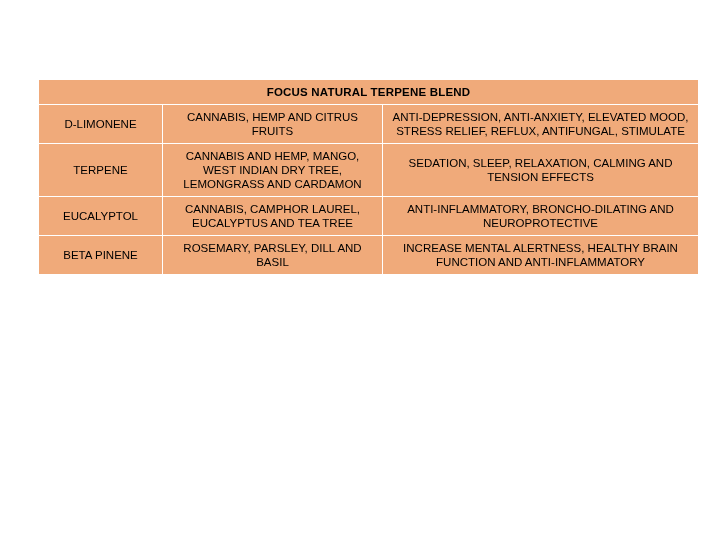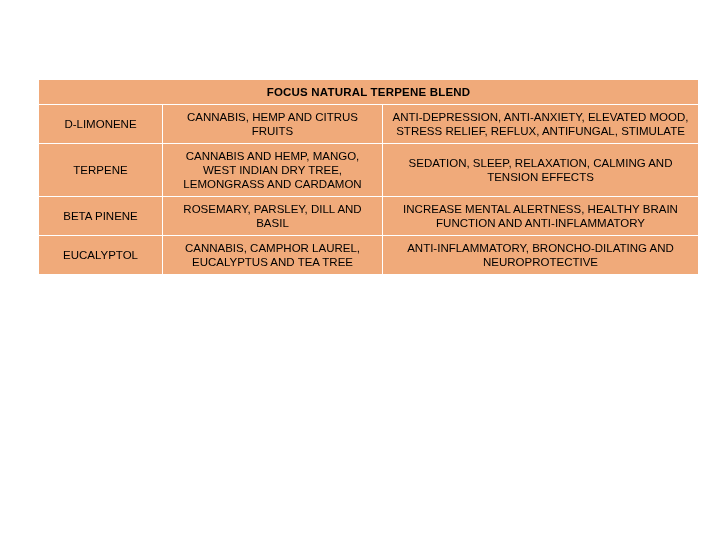--- a/index.html
+++ b/index.html
@@ -79,25 +79,25 @@
           <td class="body-cell">D-LIMONENE</td>
           <td class="body-cell">CANNABIS, HEMP AND CITRUS FRUITS</td>
           <td class="body-cell">ANTI-DEPRESSION, ANTI-ANXIETY, ELEVATED MOOD, STRESS RELIEF, REFLUX, ANTIFUNGAL, STIMULATE</td>
         </tr>
         <tr>
           <td class="body-cell">TERPENE</td>
           <td class="body-cell">CANNABIS AND HEMP, MANGO, WEST INDIAN DRY TREE, LEMONGRASS AND CARDAMON</td>
           <td class="body-cell">SEDATION, SLEEP, RELAXATION, CALMING AND TENSION EFFECTS</td>
         </tr>
         <tr>
+          <td class="body-cell">EUCALYPTOL</td>
+          <td class="body-cell">CANNABIS, CAMPHOR LAUREL, EUCALYPTUS AND TEA TREE</td>
+          <td class="body-cell">ANTI-INFLAMMATORY, BRONCHO-DILATING AND NEUROPROTECTIVE</td>
+        </tr>
+        <tr>
           <td class="body-cell">BETA PINENE</td>
           <td class="body-cell">ROSEMARY, PARSLEY, DILL AND BASIL</td>
           <td class="body-cell">INCREASE MENTAL ALERTNESS, HEALTHY BRAIN FUNCTION AND ANTI-INFLAMMATORY</td>
-        </tr>
-        <tr>
-          <td class="body-cell">EUCALYPTOL</td>
-          <td class="body-cell">CANNABIS, CAMPHOR LAUREL, EUCALYPTUS AND TEA TREE</td>
-          <td class="body-cell">ANTI-INFLAMMATORY, BRONCHO-DILATING AND NEUROPROTECTIVE</td>
         </tr>
       </tbody>
     </table>
   </div>
 </div>
 
 </body></html>

